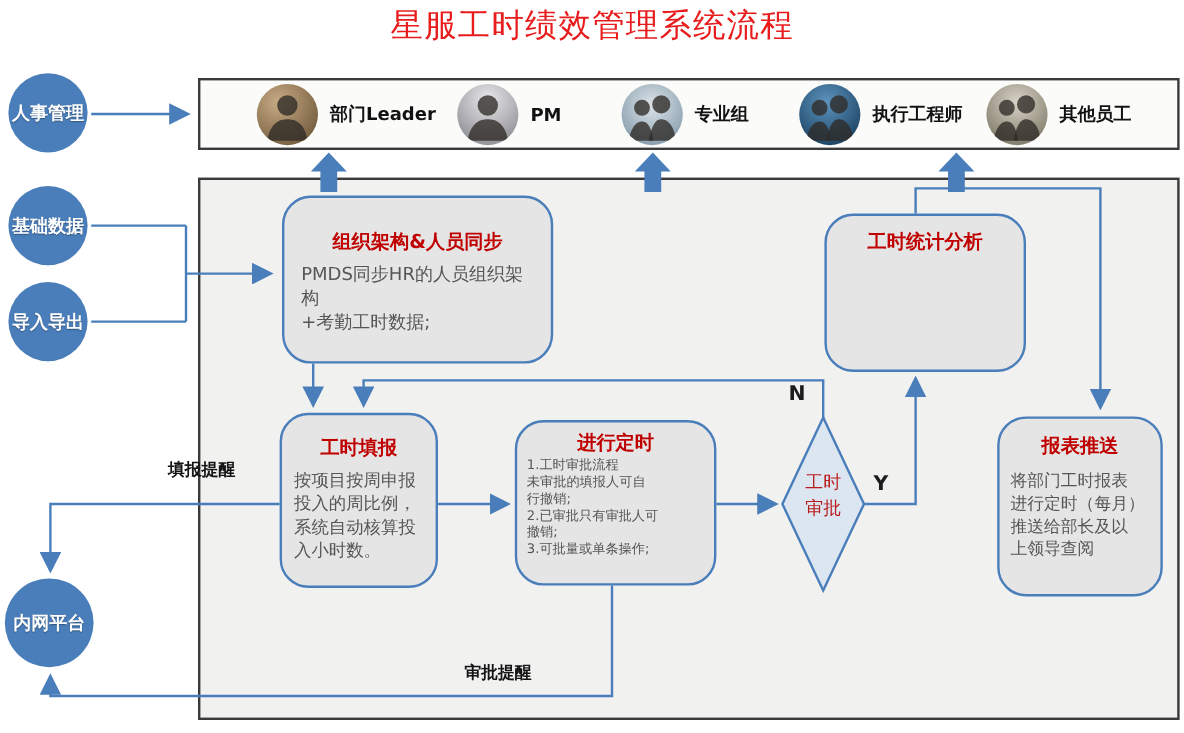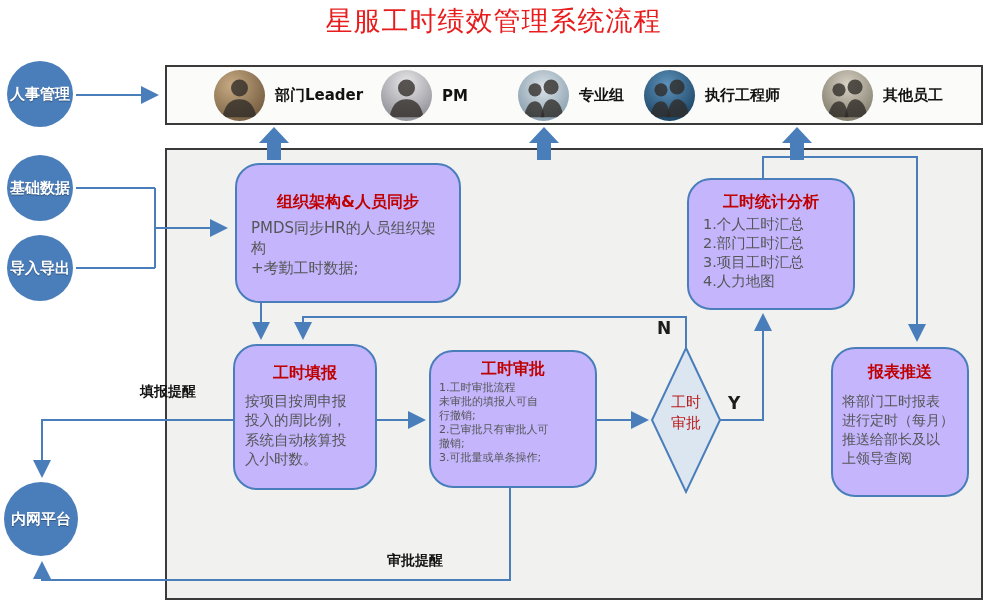--- a/index.html
+++ b/index.html
@@ -32,34 +32,34 @@
   .bubble{position:absolute;border-radius:50%;background:#4a7ebb;color:#fff;
           font-weight:bold;font-size:15px;display:flex;align-items:center;
           justify-content:center;text-align:center;
           text-shadow:0 1px 1px rgba(0,0,0,.35);z-index:3;}
   #bub-hr{left:7px;top:61px;width:66px;height:66px;}
   #bub-base{left:7px;top:155px;width:66px;height:66px;}
   #bub-io{left:7px;top:235px;width:66px;height:66px;}
   #bub-intranet{left:4px;top:482px;width:74px;height:74px;}
 
   
-  .node{position:absolute;background:#c4b5fd;border:2px solid #4a7ebb;
+  .node{position:absolute;background:#e5e5e5;border:2px solid #4a7ebb;
         border-radius:24px;box-sizing:border-box;z-index:2;}
   .node-title{color:#c00000;font-weight:bold;text-align:center;font-size:16px;}
   .node-body{color:#565656;white-space:pre-line;}
 
   #node-org{left:235px;top:163px;width:226px;height:140px;}
   #node-org .node-title{margin-top:27px;}
   #node-org .node-body{font-size:15px;line-height:1.32;padding:6px 10px 0 14px;}
 
   #node-stats{left:687px;top:178px;width:168px;height:132px;}
   #node-stats .node-title{margin-top:12px;}
   #node-stats .node-body{font-size:14.5px;line-height:1.3;padding:2px 4px 0 14px;}
 
-  #node-fill{left:233px;top:344px;width:144px;height:146px;}
+  #node-fill{left:233px;top:344px;width:132px;height:146px;}
   #node-fill .node-title{margin-top:17px;}
   #node-fill .node-body{font-size:14.5px;line-height:1.33;padding:8px 4px 0 10px;}
 
   #node-approve{left:429px;top:350px;width:168px;height:138px;}
   #node-approve .node-title{margin-top:7px;}
   #node-approve .node-body{font-size:11px;line-height:1.27;padding:1px 4px 0 8px;}
 
   #node-push{left:831px;top:347px;width:138px;height:150px;}
   #node-push .node-title{margin-top:13px;}
   #node-push .node-body{font-size:14px;line-height:1.35;padding:9px 4px 0 9px;}
@@ -138,21 +138,21 @@
       <span class="photo p3">
         <svg viewBox="0 0 54 54">
             <circle class="sil" cx="18" cy="21" r="7"></circle>
             <circle class="sil" cx="35" cy="18" r="8"></circle>
             <path class="sil" d="M6 50 C9 36 14 33 18 33 C22 33 26 36 28 50 Z"></path>
             <path class="sil" d="M24 50 C27 34 31 31 35 31 C39 31 46 34 48 50 Z"></path>
           </svg>
       </span>
       <span class="role-label">专业组</span>
     </div>
-    <div class="role" style="left:477px;">
+    <div class="role" style="left:499px;">
       <span class="photo p4">
         <svg viewBox="0 0 54 54">
             <circle class="sil" cx="18" cy="21" r="7"></circle>
             <circle class="sil" cx="35" cy="18" r="8"></circle>
             <path class="sil" d="M6 50 C9 36 14 33 18 33 C22 33 26 36 28 50 Z"></path>
             <path class="sil" d="M24 50 C27 34 31 31 35 31 C39 31 46 34 48 50 Z"></path>
           </svg>
       </span>
       <span class="role-label">执行工程师</span>
     </div>
@@ -177,36 +177,32 @@
   <div class="bubble" id="bub-intranet">内网平台</div>
 
   <div class="node" id="node-org">
     <div class="node-title">组织架构&amp;人员同步</div>
     <div class="node-body">PMDS同步HR的人员组织架构
 +考勤工时数据;</div>
   </div>
 
   <div class="node" id="node-stats">
     <div class="node-title">工时统计分析</div>
-    <div class="node-body">1.个人工时汇总
-2.部门工时汇总
-3.项目工时汇总
-4.人力地图</div>
   </div>
 
   <div class="node" id="node-fill">
     <div class="node-title">工时填报</div>
     <div class="node-body">按项目按周申报
 投入的周比例，
 系统自动核算投
 入小时数。</div>
   </div>
 
   <div class="node" id="node-approve">
-    <div class="node-title">工时审批</div>
+    <div class="node-title">进行定时</div>
     <div class="node-body">1.工时审批流程
 未审批的填报人可自
 行撤销;
 2.已审批只有审批人可
 撤销;
 3.可批量或单条操作;</div>
   </div>
 
   <div class="node" id="node-push">
     <div class="node-title">报表推送</div>

